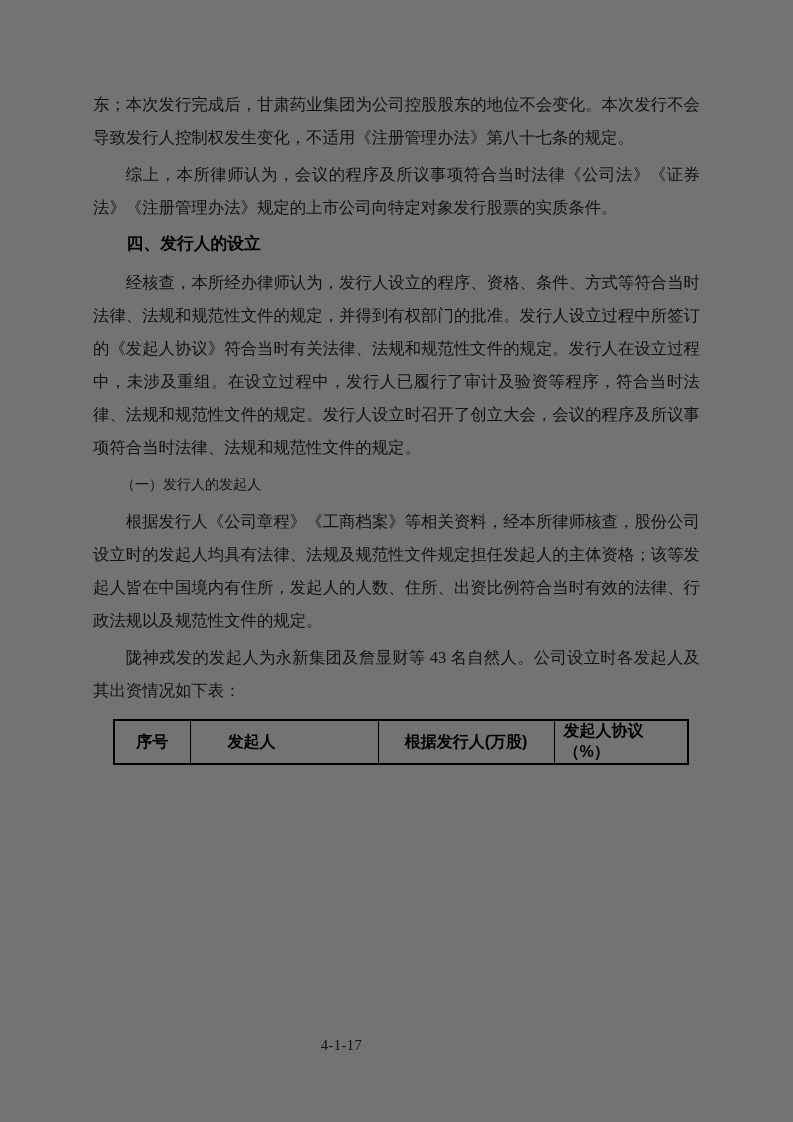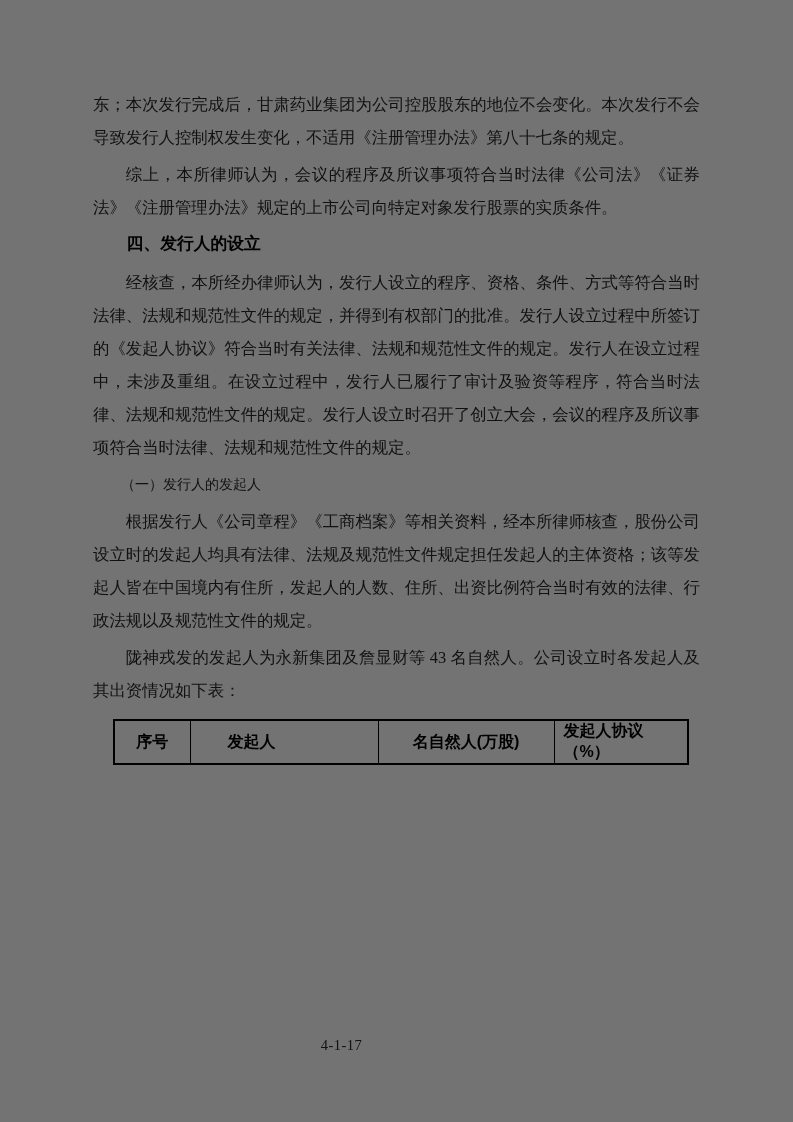--- a/index.html
+++ b/index.html
@@ -94,21 +94,21 @@
 
     <p class="para indent">根据发行人《公司章程》《工商档案》等相关资料，经本所律师核查，股份公司设立时的发起人均具有法律、法规及规范性文件规定担任发起人的主体资格；该等发起人皆在中国境内有住所，发起人的人数、住所、出资比例符合当时有效的法律、行政法规以及规范性文件的规定。</p>
 
     <p class="para indent">陇神戎发的发起人为永新集团及詹显财等 43 名自然人。公司设立时各发起人及其出资情况如下表：</p>
 
     <table class="founders">
       <thead>
         <tr>
           <th class="col-index">序号</th>
           <th class="col-name">发起人</th>
-          <th class="col-shares">名自然人(万股)</th>
+          <th class="col-shares">根据发行人(万股)</th>
           <th class="col-ratio">发起人协议（%）</th>
         </tr>
       </thead>
     </table>
 
   </div>
 
   <div class="footer">4-1-17</div>
 </div>
 

